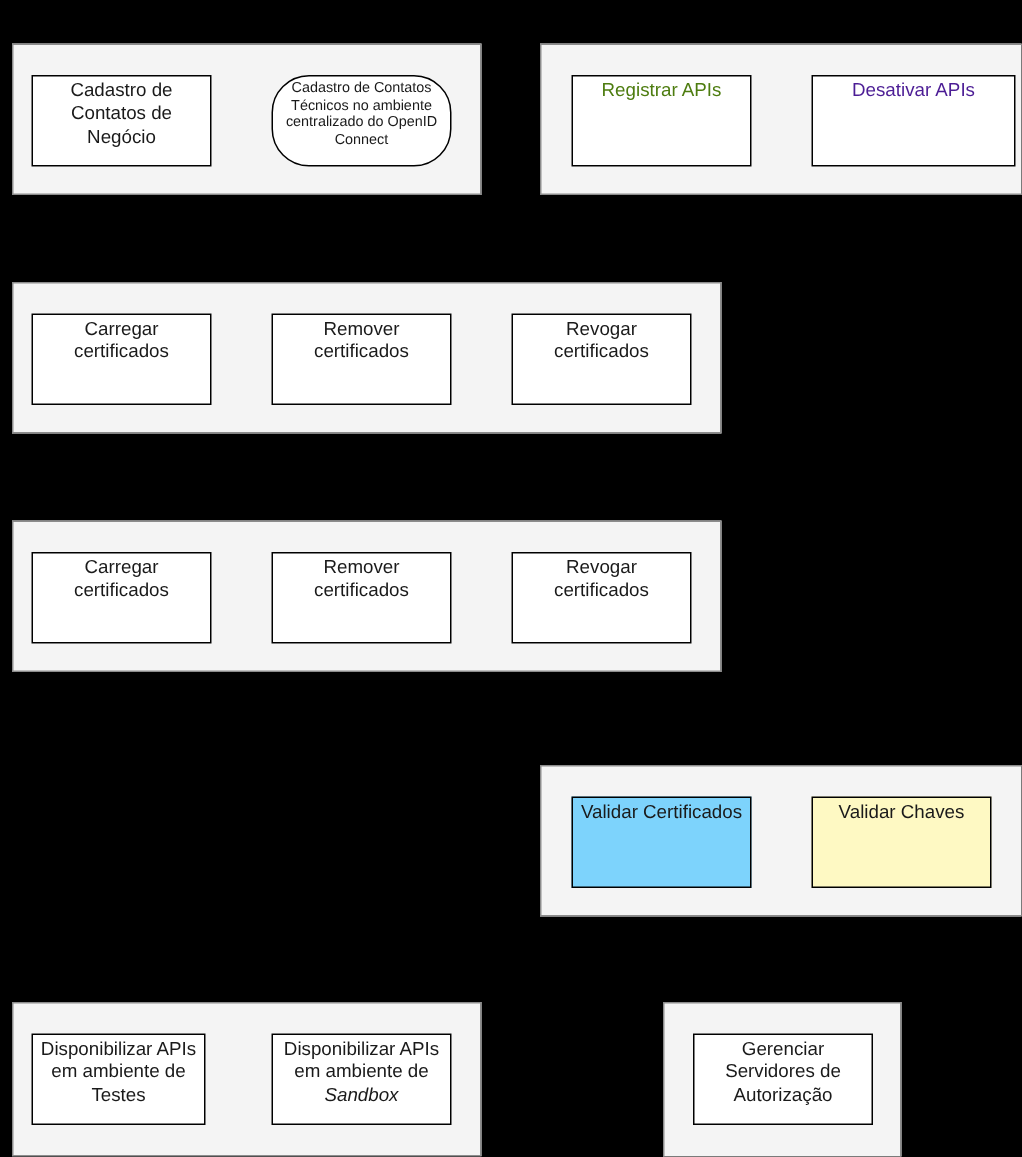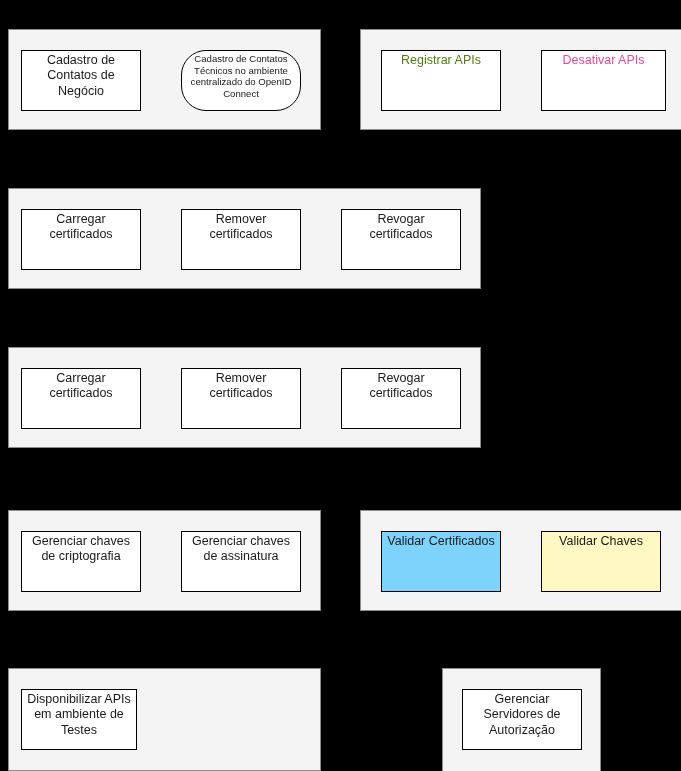--- a/index.html
+++ b/index.html
@@ -57,21 +57,21 @@
         <span class="lbl fs-12">Cadastro de Contatos de Negócio</span>
       </div>
       <div class="node" style="left: 172px; top: 20px; width: 120px; height: 61px; background: rgb(255, 255, 255); border-color: rgb(0, 0, 0); color: rgb(26, 26, 26); border-radius: 25px;">
         <span class="lbl fs-10">Cadastro de Contatos Técnicos no ambiente centralizado do OpenID Connect</span>
       </div>
     </div>
     <div class="group" style="left: 360px; top: 29px; width: 328px; height: 101px; background: rgb(244, 244, 244); border-color: rgb(140, 140, 140);">
       <div class="node" style="left: 20px; top: 20px; width: 120px; height: 61px; background: rgb(255, 255, 255); border-color: rgb(0, 0, 0); color: #4d7c0f;">
         <span class="lbl fs-12">Registrar APIs</span>
       </div>
-      <div class="node" style="left: 180px; top: 20px; width: 125px; height: 61px; background: rgb(255, 255, 255); border-color: rgb(0, 0, 0); color: #ec4899;">
+      <div class="node" style="left: 180px; top: 20px; width: 136px; height: 61px; background: rgb(255, 255, 255); border-color: rgb(0, 0, 0); color: #4c1d95;">
         <span class="lbl fs-12">Desativar APIs</span>
       </div>
     </div>
     <div class="group" style="left: 8px; top: 188px; width: 473px; height: 101px; background: rgb(244, 244, 244); border-color: rgb(140, 140, 140);">
       <div class="node" style="left: 12px; top: 20px; width: 120px; height: 61px; background: rgb(255, 255, 255); border-color: rgb(0, 0, 0); color: rgb(26, 26, 26);">
         <span class="lbl fs-12">Carregar certificados</span>
       </div>
       <div class="node" style="left: 172px; top: 20px; width: 120px; height: 61px; background: rgb(255, 255, 255); border-color: rgb(0, 0, 0); color: rgb(26, 26, 26);">
         <span class="lbl fs-12">Remover certificados</span>
       </div>
@@ -83,39 +83,34 @@
       <div class="node" style="left: 12px; top: 20px; width: 120px; height: 61px; background: rgb(255, 255, 255); border-color: rgb(0, 0, 0); color: rgb(26, 26, 26);">
         <span class="lbl fs-12">Carregar certificados</span>
       </div>
       <div class="node" style="left: 172px; top: 20px; width: 120px; height: 61px; background: rgb(255, 255, 255); border-color: rgb(0, 0, 0); color: rgb(26, 26, 26);">
         <span class="lbl fs-12">Remover certificados</span>
       </div>
       <div class="node" style="left: 332px; top: 20px; width: 120px; height: 61px; background: rgb(255, 255, 255); border-color: rgb(0, 0, 0); color: rgb(26, 26, 26);">
         <span class="lbl fs-12">Revogar certificados</span>
       </div>
     </div>
-    <div class="group" style="left: 8px; top: 510px; width: 313px; height: 101px; background: rgb(244, 244, 244); border-color: rgb(140, 140, 140);">
-      <div class="node" style="left: 12px; top: 20px; width: 120px; height: 61px; background: rgb(255, 255, 255); border-color: rgb(0, 0, 0); color: rgb(26, 26, 26);">
-        <span class="lbl fs-12">Gerenciar chaves de criptografia</span>
-      </div>
-      <div class="node" style="left: 172px; top: 20px; width: 120px; height: 61px; background: rgb(255, 255, 255); border-color: rgb(0, 0, 0); color: rgb(26, 26, 26);">
-        <span class="lbl fs-12">Gerenciar chaves de assinatura</span>
-      </div>
-    </div>
     <div class="group" style="left: 360px; top: 510px; width: 328px; height: 101px; background: rgb(244, 244, 244); border-color: rgb(140, 140, 140);">
       <div class="node" style="left: 20px; top: 20px; width: 120px; height: 61px; background: #7dd3fc; border-color: rgb(0, 0, 0); color: rgb(26, 26, 26);">
         <span class="lbl fs-12">Validar Certificados</span>
       </div>
       <div class="node" style="left: 180px; top: 20px; width: 120px; height: 61px; background: #fef9c3; border-color: rgb(0, 0, 0); color: rgb(26, 26, 26);">
         <span class="lbl fs-12">Validar Chaves</span>
       </div>
     </div>
     <div class="group" style="left: 8px; top: 668px; width: 313px; height: 103px; background: rgb(244, 244, 244); border-color: rgb(140, 140, 140);">
       <div class="node" style="left: 12px; top: 20px; width: 116px; height: 61px; background: rgb(255, 255, 255); border-color: rgb(0, 0, 0); color: rgb(26, 26, 26);">
         <span class="lbl fs-12">Disponibilizar APIs em ambiente de Testes</span>
       </div>
+      <div class="node" style="left: 172px; top: 20px; width: 120px; height: 61px; background: rgb(255, 255, 255); border-color: rgb(0, 0, 0); color: rgb(26, 26, 26);">
+        <span class="lbl fs-12">Disponibilizar APIs em ambiente de <span class="italic-word">Sandbox</span></span>
+      </div>
     </div>
     <div class="group" style="left: 442px; top: 668px; width: 159px; height: 113px; background: rgb(244, 244, 244); border-color: rgb(140, 140, 140);">
       <div class="node" style="left: 19px; top: 20px; width: 120px; height: 61px; background: rgb(255, 255, 255); border-color: rgb(0, 0, 0); color: rgb(26, 26, 26);">
         <span class="lbl fs-12">Gerenciar Servidores de Autorização</span>
       </div>
     </div>
   </div>
 
 </body></html>

